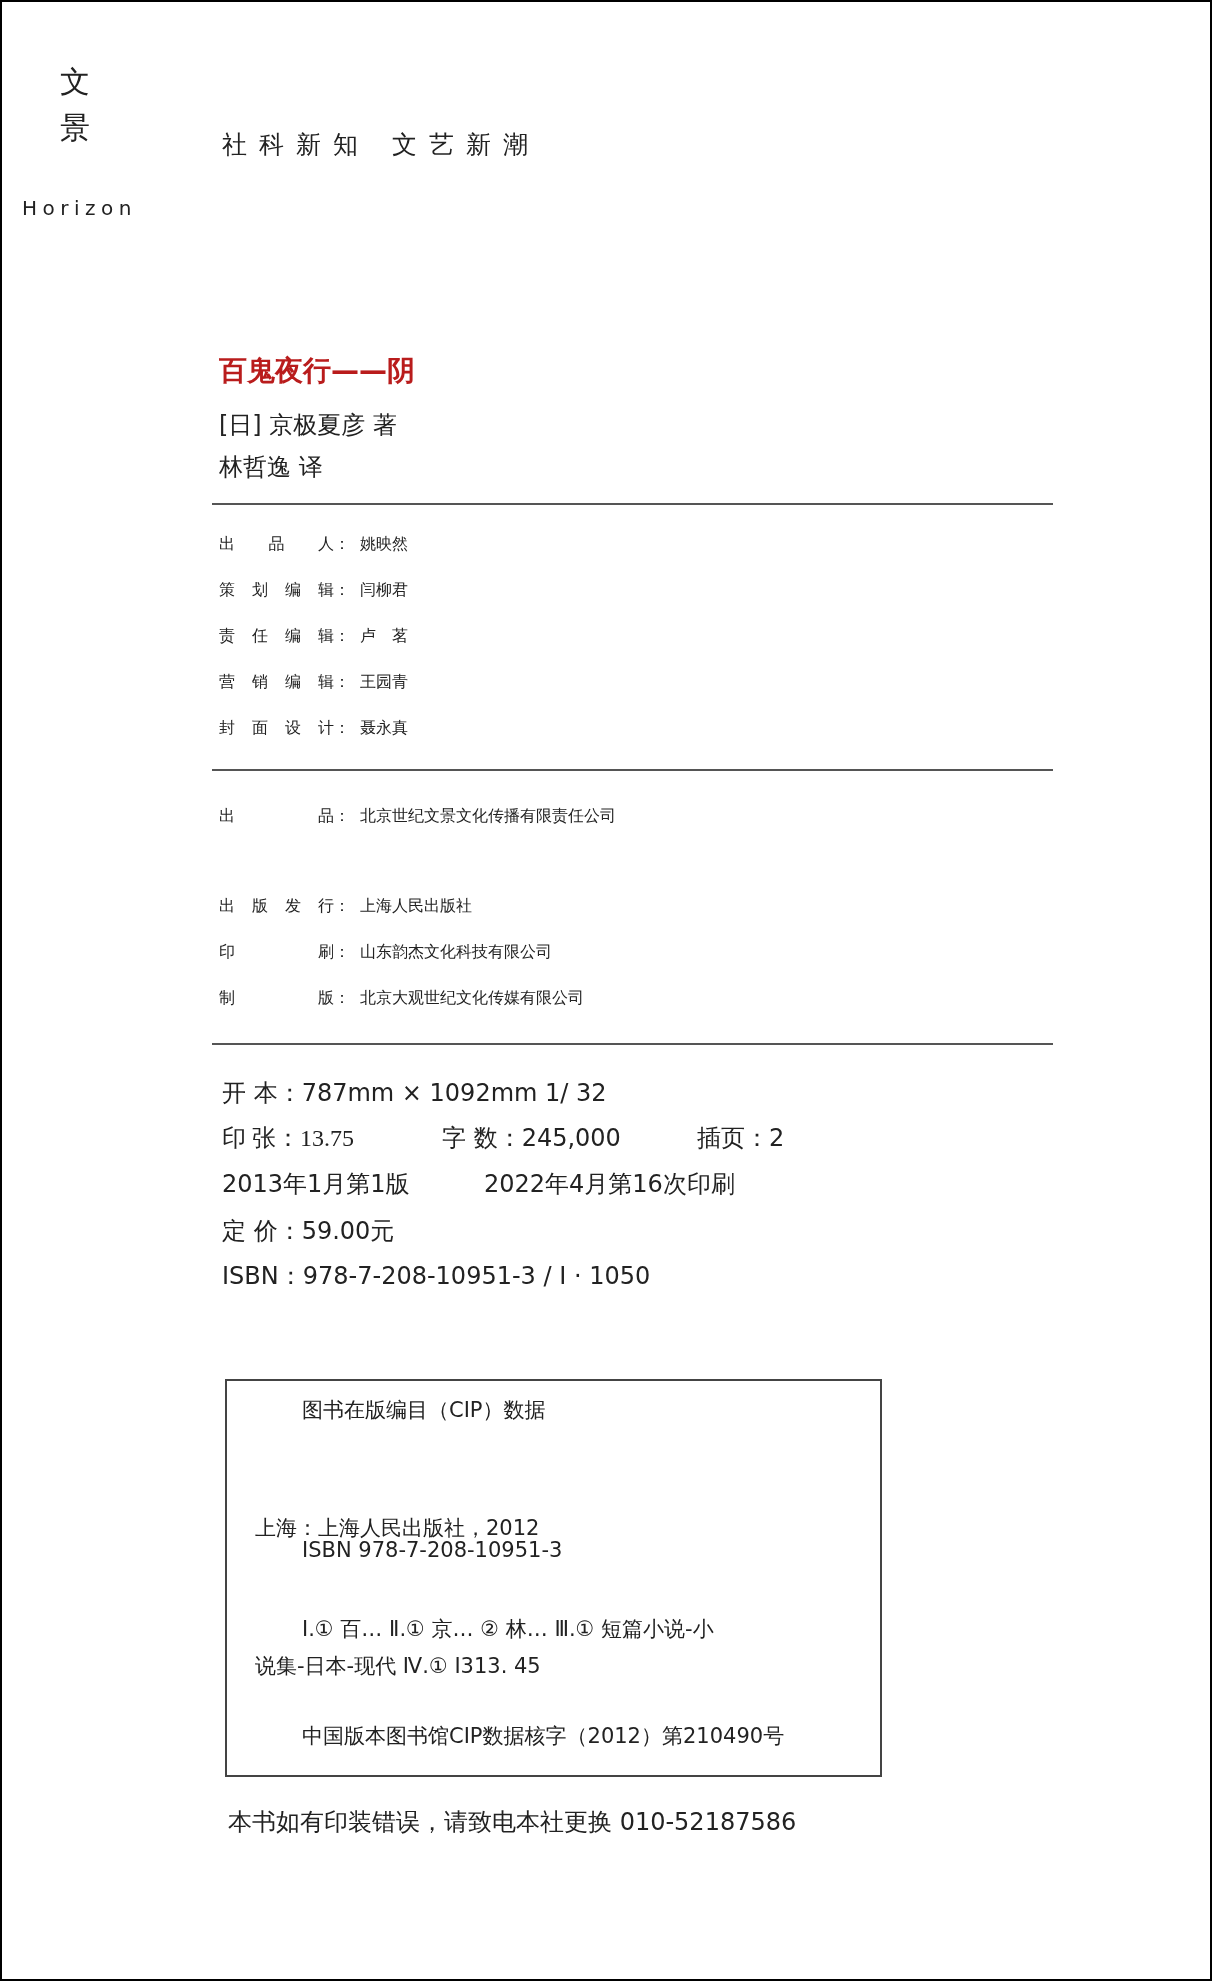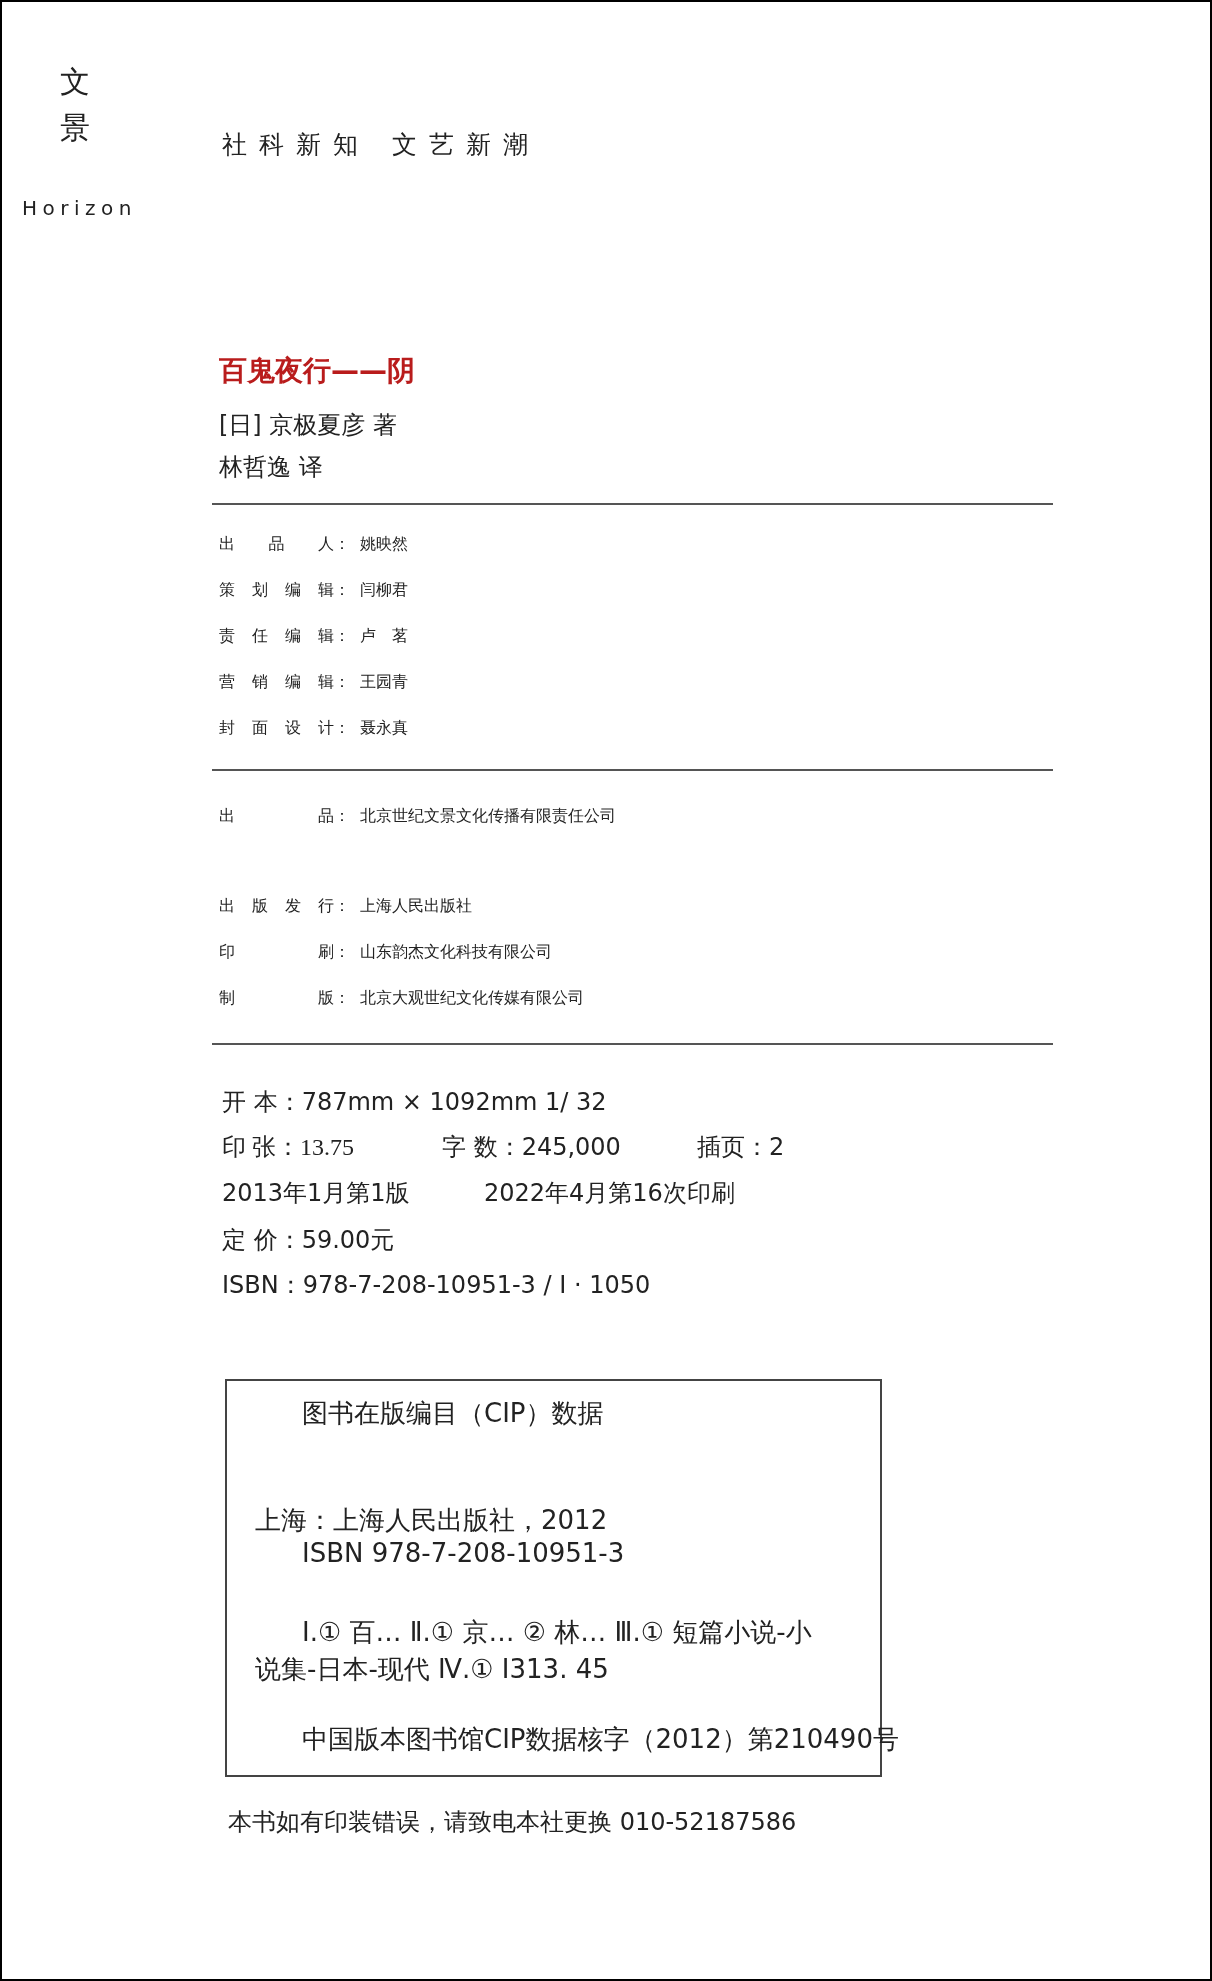--- a/index.html
+++ b/index.html
@@ -20,26 +20,26 @@
     .author { left: 219px; top: 409px; font-size: 24px; color: #222; }
     .translator { left: 219px; top: 451px; font-size: 24px; color: #222; }
 
     .divider { position: absolute; left: 212px; width: 841px; height: 2px; background: #555; }
 
     .row { position: absolute; left: 219px; font-size: 16px; color: #222; display: flex; white-space: nowrap; }
     .row .lbl-spaced { display: inline-block; width: 115px; text-align-last: justify; }
     .row .colon { display: inline-block; width: 26px; }
     .row .val { display: inline-block; }
 
-    .spec { position: absolute; left: 222px; font-size: 24px; color: #222; white-space: nowrap; margin-top: 9px; }
+    .spec { position: absolute; left: 222px; font-size: 24px; color: #222; white-space: nowrap; }
     .spec .sp { display: inline-block; }
 
     .cip { position: absolute; left: 225px; top: 1379px; width: 657px; height: 398px;
            border: 2px solid #444; box-sizing: border-box; }
-    .cip-line { position: absolute; font-size: 26px; color: #222; white-space: nowrap; }
+    .cip-line { position: absolute; font-size: 21px; color: #222; white-space: nowrap; }
 
     .footer-note { left: 228px; top: 1806px; font-size: 24px; color: #222; }
   </style>
 </head>
 <body>
 
 <div class="frame"></div>
 
 <div class="abs logo-char" style="top:62px;">文</div>
 <div class="abs logo-char" style="top:108px;">景</div>
@@ -121,20 +121,20 @@
 </div>
 <div class="spec" style="top:1215px;">
   <span>定 价</span><span>：</span><span>59.00元</span>
 </div>
 <div class="spec" style="top:1260px;">
   <span>ISBN</span><span>：</span><span>978-7-208-10951-3 / I · 1050</span>
 </div>
 
 <div class="cip">
   <div class="cip-line" style="left:75px; top:15px;">图书在版编目（CIP）数据</div>
-  <div class="cip-line" style="left:28px; top:122px;">上海：上海人民出版社，2012</div>
+  <div class="cip-line" style="left:28px; top:133px;">上海：上海人民出版社，2012</div>
   <div class="cip-line" style="left:75px; top:157px;">ISBN 978-7-208-10951-3</div>
   <div class="cip-line" style="left:75px; top:234px;">Ⅰ.① 百… Ⅱ.① 京… ② 林…  Ⅲ.① 短篇小说-小</div>
   <div class="cip-line" style="left:28px; top:271px;">说集-日本-现代 Ⅳ.① I313. 45</div>
   <div class="cip-line" style="left:75px; top:341px;">中国版本图书馆CIP数据核字（2012）第210490号</div>
 </div>
 
 <div class="abs footer-note">本书如有印装错误，请致电本社更换  010-52187586</div>
 
 </body></html>

